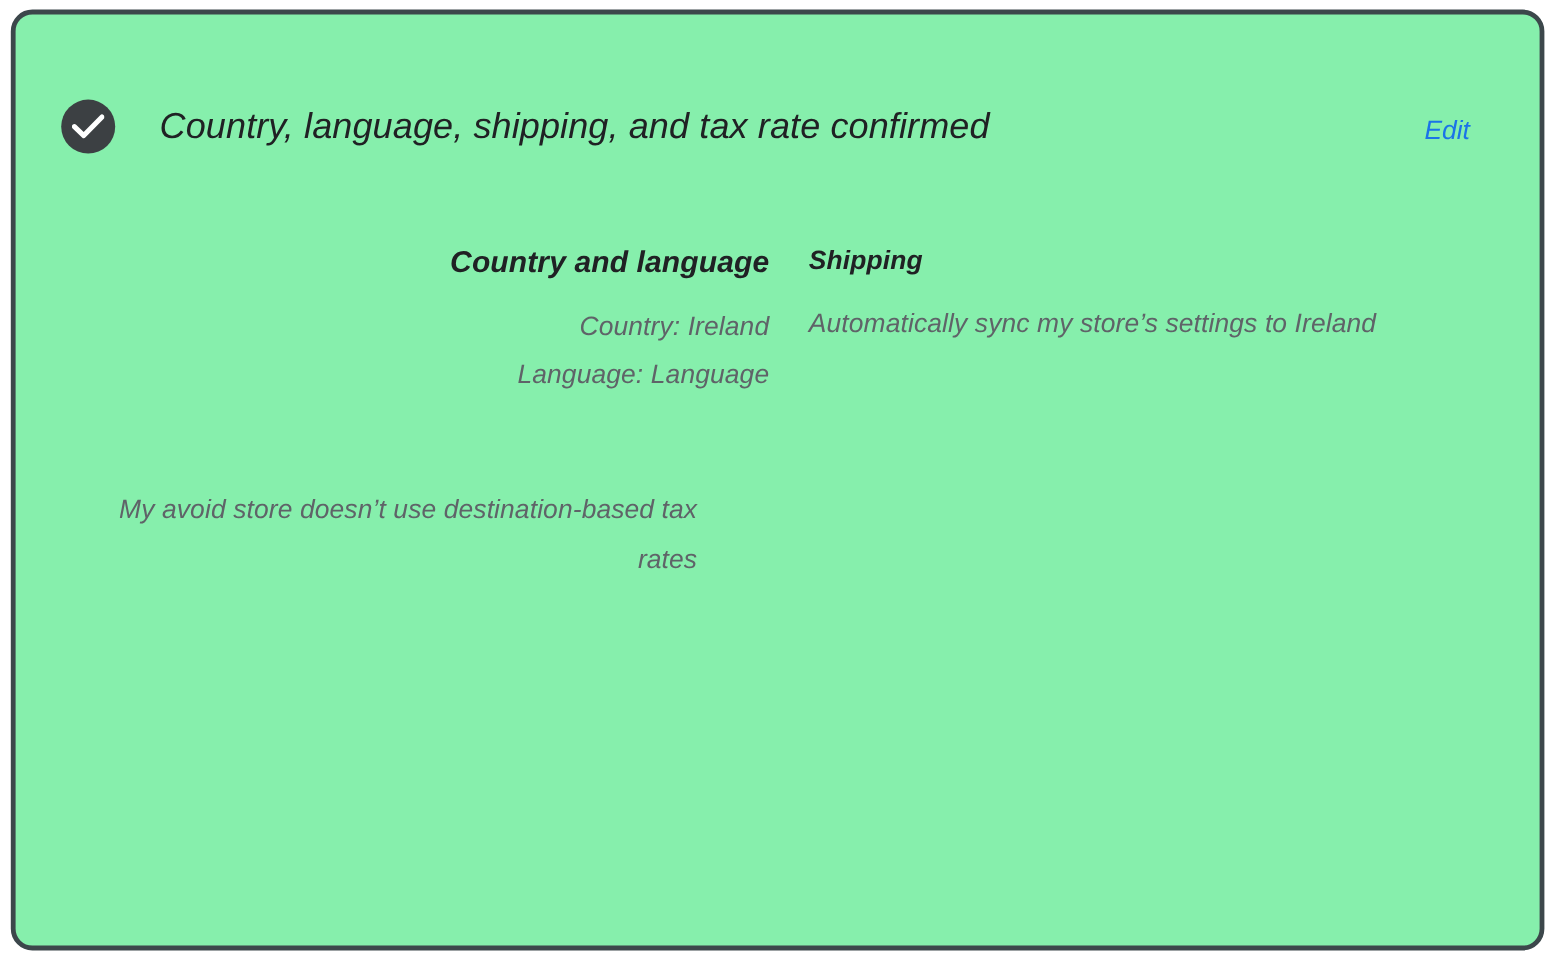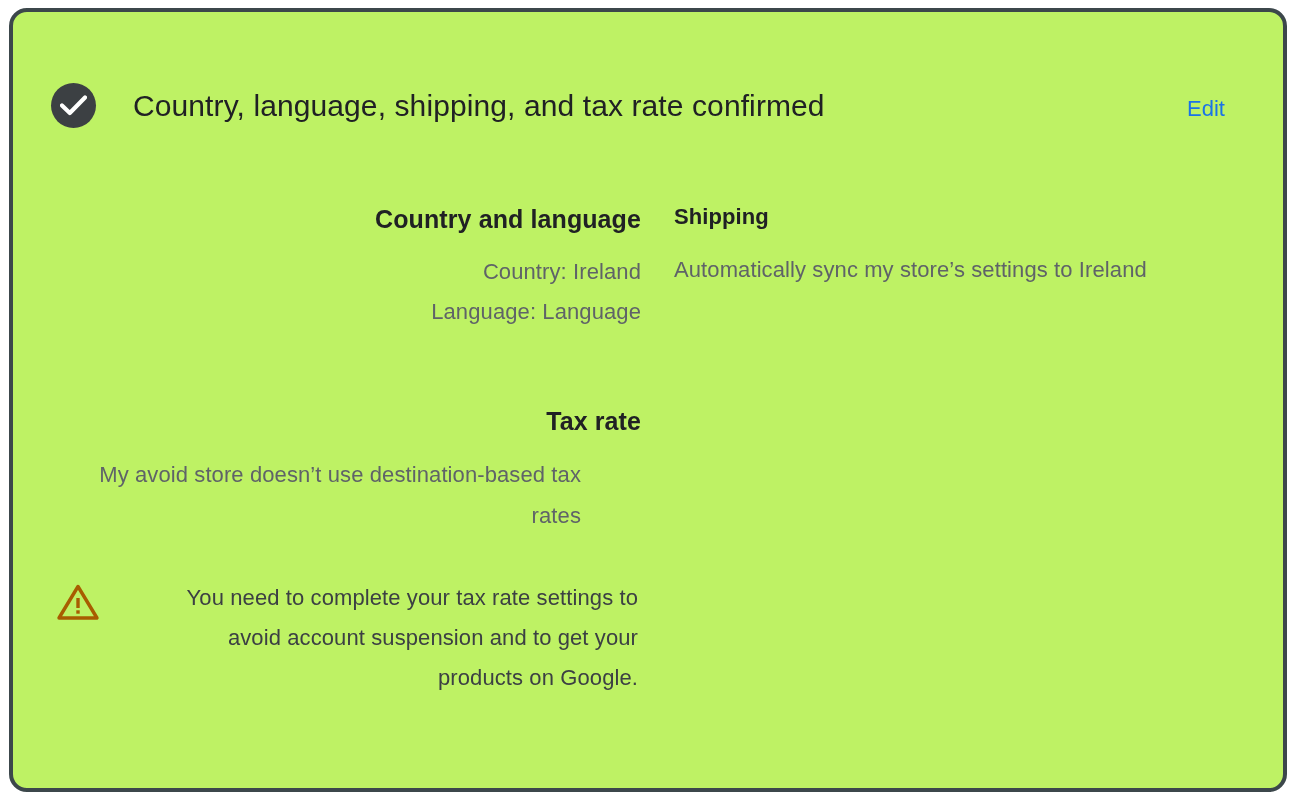--- a/index.html
+++ b/index.html
@@ -20,24 +20,25 @@
   }
 
   
   .card {
     position: absolute;
     left: 9px;
     top: 8px;
     width: 1278px;
     height: 784px;
     box-sizing: border-box;
-    background: #bef264;
+    background: #86efac;
     border: 4px solid #3c474b;
     border-radius: 18px;
     overflow: hidden;
+    font-style: italic;
   }
 
   
   .header {
     position: absolute;
     left: 0;
     top: 0;
     width: 100%;
     height: 132px;
   }
@@ -180,33 +181,22 @@
 
       <div>
         <h2 class="sec-heading">Country and language</h2>
         <p class="sec-body">
           <span>Country: Ireland</span><br>
           <span>Language: Language</span>
         </p>
       </div>
 
       <div class="group-tax">
-        <h2 class="sec-heading">Tax rate</h2>
         <p class="sec-body wrap">My avoid store doesn’t use destination-based tax rates</p>
 
-        <div class="warning">
-          <span class="warn-icon">
-            <svg width="44" height="40" viewBox="0 0 44 40" aria-hidden="true">
-              <path d="M22 4.5 L41 36 L3 36 Z" fill="none" stroke="#a85d00" stroke-width="3.4" stroke-linejoin="round"></path>
-              <rect x="20.3" y="16" width="3.4" height="10" fill="#a85d00"></rect>
-              <rect x="20.3" y="28.3" width="3.4" height="3.4" fill="#a85d00"></rect>
-            </svg>
-          </span>
-          <div class="warn-text">You need to complete your tax rate settings to avoid account suspension and to get your products on Google.</div>
-        </div>
       </div>
     </div>
 
     <div class="col-right">
       <div>
         <h2 class="sec-heading small">Shipping</h2>
         <p class="sec-body shipping">Automatically sync my store’s settings to Ireland</p>
       </div>
     </div>
 

